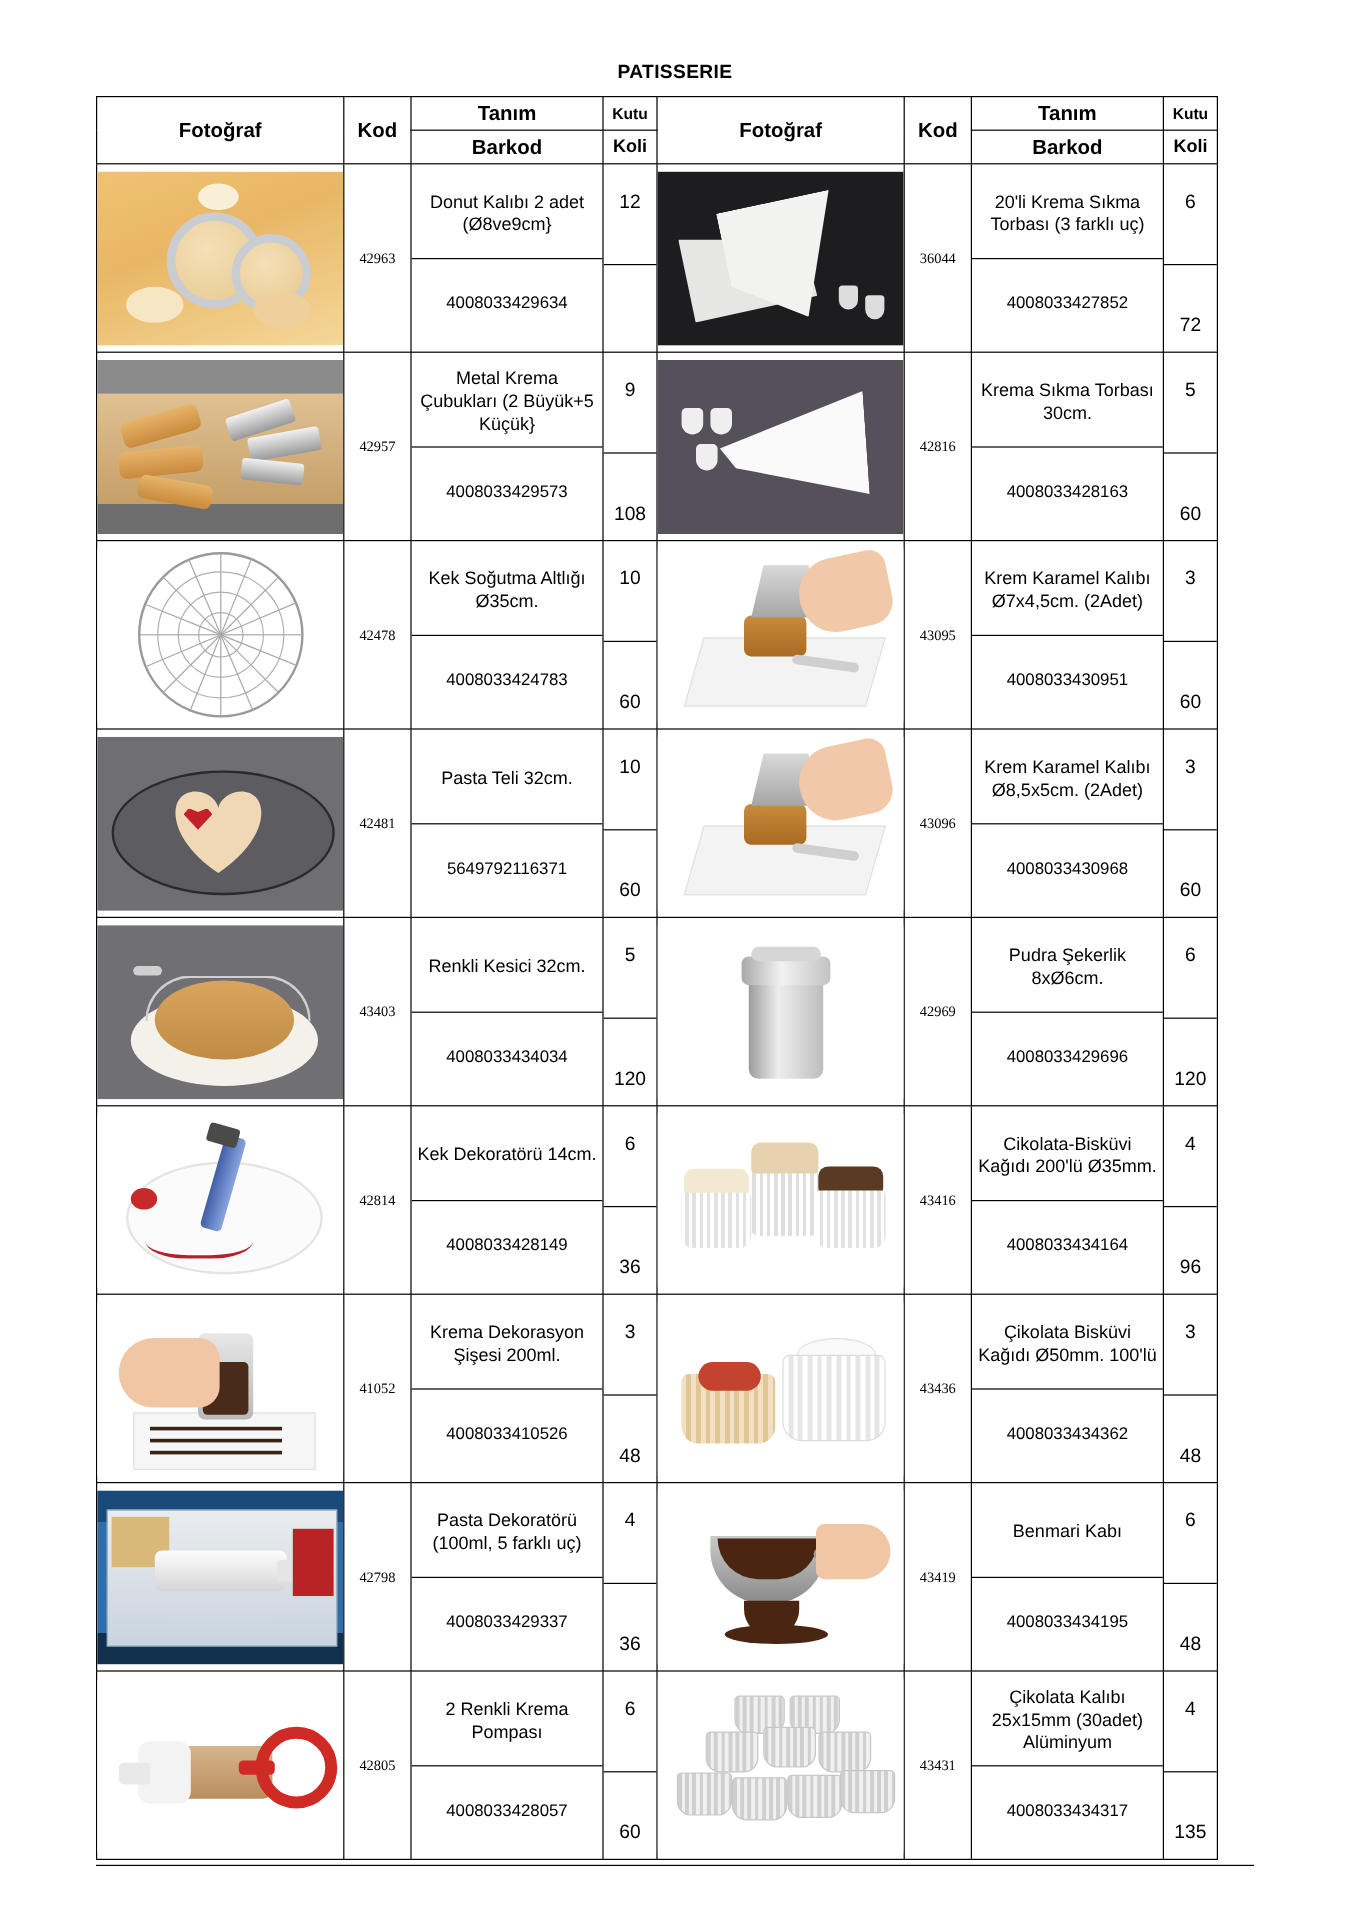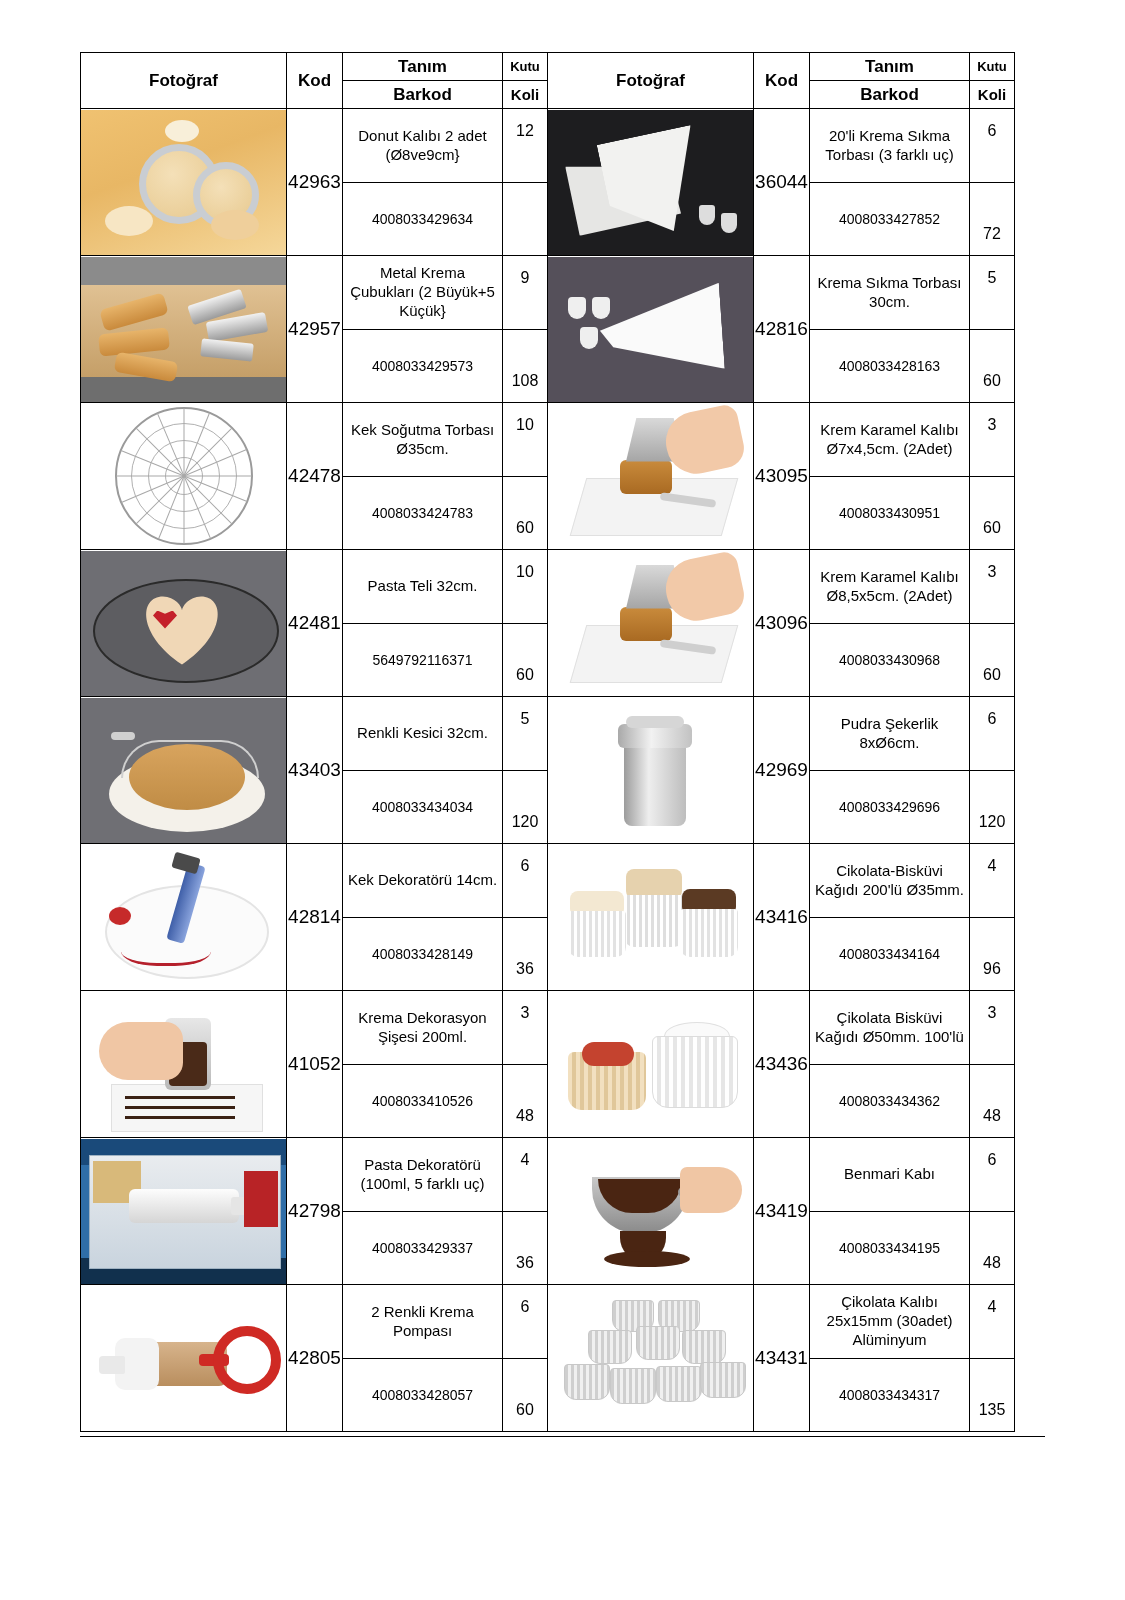--- a/index.html
+++ b/index.html
@@ -84,21 +84,22 @@
   .photo-box {
     width: 100%;
     height: 145px;
     display: flex;
     align-items: center;
     justify-content: center;
     overflow: hidden;
     position: relative;
   }
   .cell-kod {
-    font-size: 19px;
+    font-size: 12px;
+    font-family: Liberation Serif, serif;
   }
   .desc-txt {
     font-size: 15px;
     line-height: 1.25;
     padding: 4px 3px;
     height: 72px;
     box-sizing: border-box;
     display: flex;
     align-items: center;
     justify-content: center;
@@ -113,21 +114,21 @@
     justify-content: center;
   }
   .qty-top, .qty-bot {
     font-size: 16px;
     height: 72px;
     box-sizing: border-box;
     display: flex;
     align-items: center;
     justify-content: center;
   }
-  .qty-top { align-items: flex-start; padding-top: 12px; }
+  .qty-top { align-items: flex-start; padding-top: 12px; margin-top: 11px; }
   .qty-bot { align-items: flex-end; padding-bottom: 12px; }
 
   .footer {
     margin-top: 8px;
     font-size: 17px;
     font-weight: bold;
     padding-left: 2px;
   }
   .rule {
     border-top: 1.5px solid #000;
@@ -300,20 +301,21 @@
   .art-foil .f6{ left:88px; top:40px; width:42px;height:32px;}
   .art-foil .f7{ left:134px; top:44px; width:42px;height:32px;}
   .art-foil .f8{ left:64px; top:14px; width:40px;height:30px;}
   .art-foil .f9{ left:110px; top:14px; width:40px;height:30px;}
 </style>
 </head>
 <body>
 
 <div class="page">
 
+  <div class="doc-title">PATISSERIE</div>
 
   <table class="catalog">
     <colgroup>
       <col class="c-photo">
         <col class="c-kod">
         <col class="c-desc">
         <col class="c-qty">
       <col class="c-photo">
         <col class="c-kod">
         <col class="c-desc">
@@ -449,21 +451,21 @@
             <div class="spoke" style="transform:translate(-50%,-50%) rotate(67deg)"></div>
             <div class="spoke" style="transform:translate(-50%,-50%) rotate(90deg)"></div>
             <div class="spoke" style="transform:translate(-50%,-50%) rotate(112deg)"></div>
             <div class="spoke" style="transform:translate(-50%,-50%) rotate(135deg)"></div>
             <div class="spoke" style="transform:translate(-50%,-50%) rotate(157deg)"></div>
           </div>
             </div>
         </td>
         <td class="cell-kod">42478</td>
         <td style="padding:0">
-          <div class="desc-txt">Kek Soğutma Torbası Ø35cm.</div>
+          <div class="desc-txt">Kek Soğutma Altlığı Ø35cm.</div>
           <div style="border-top:1px solid #000"></div>
           <div class="barcode-txt">4008033424783</div>
         </td>
         <td style="padding:0">
           <div class="qty-top">10</div>
           <div style="border-top:1px solid #000"></div>
           <div class="qty-bot">60</div>
         </td>
 
         <td class="cell-photo">

